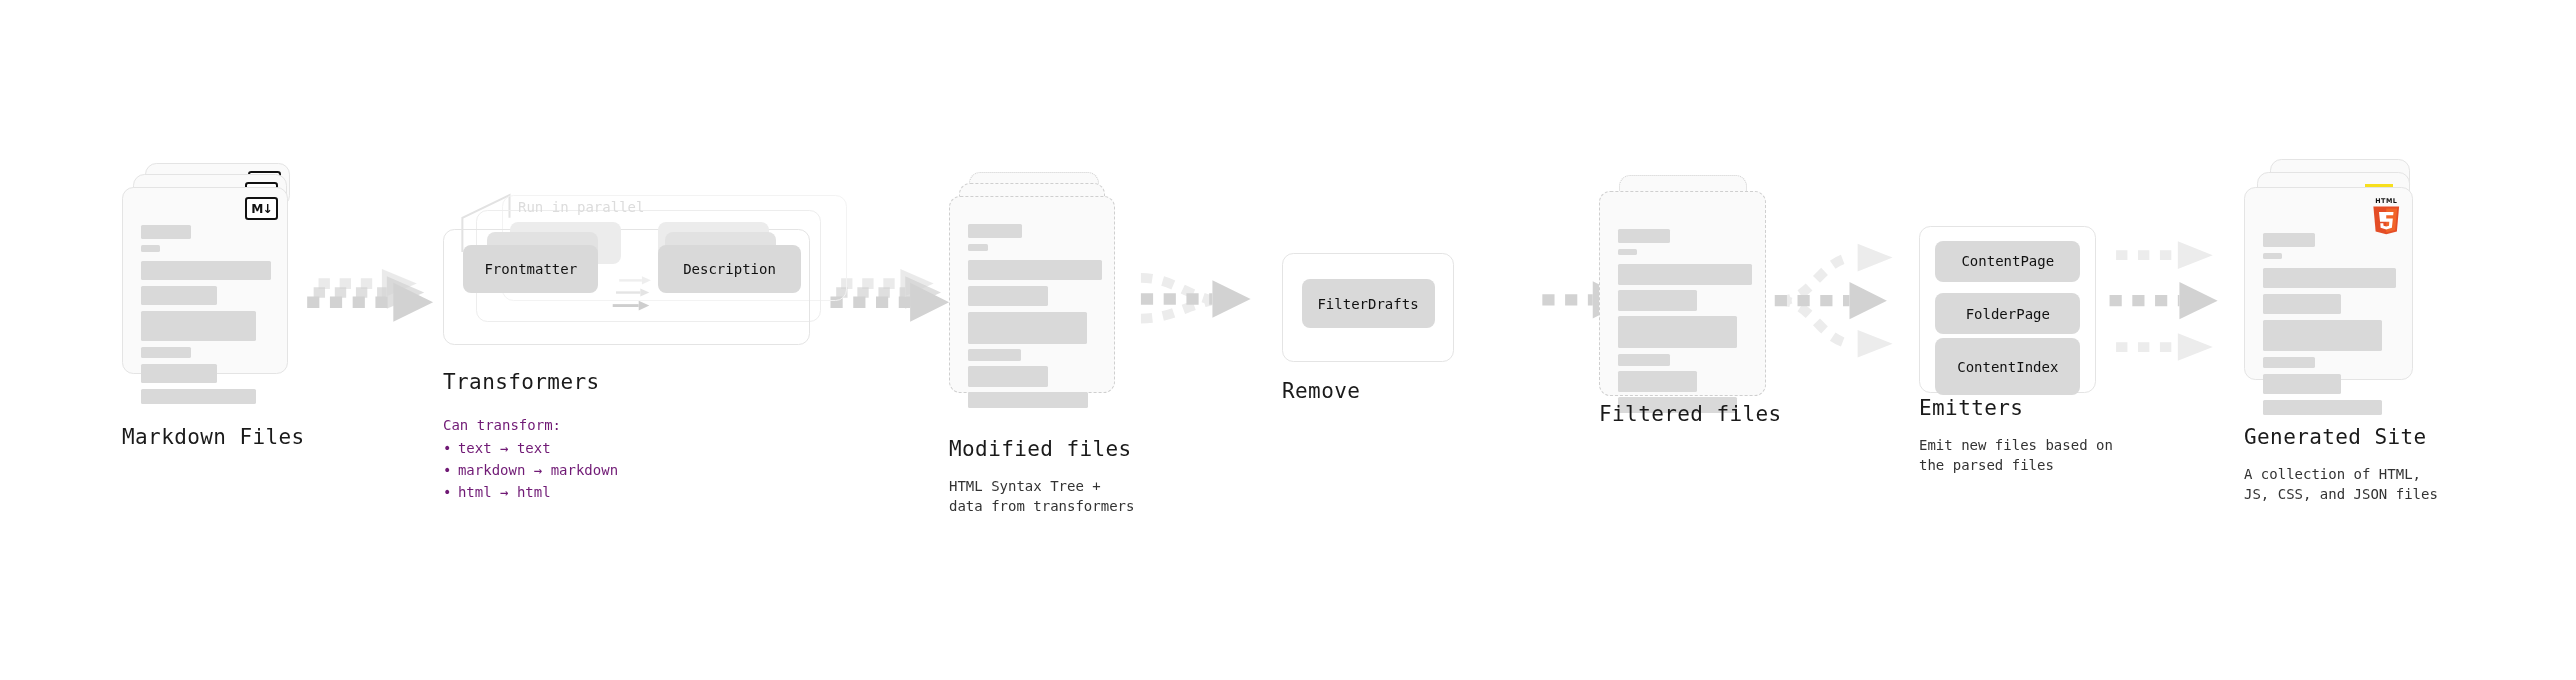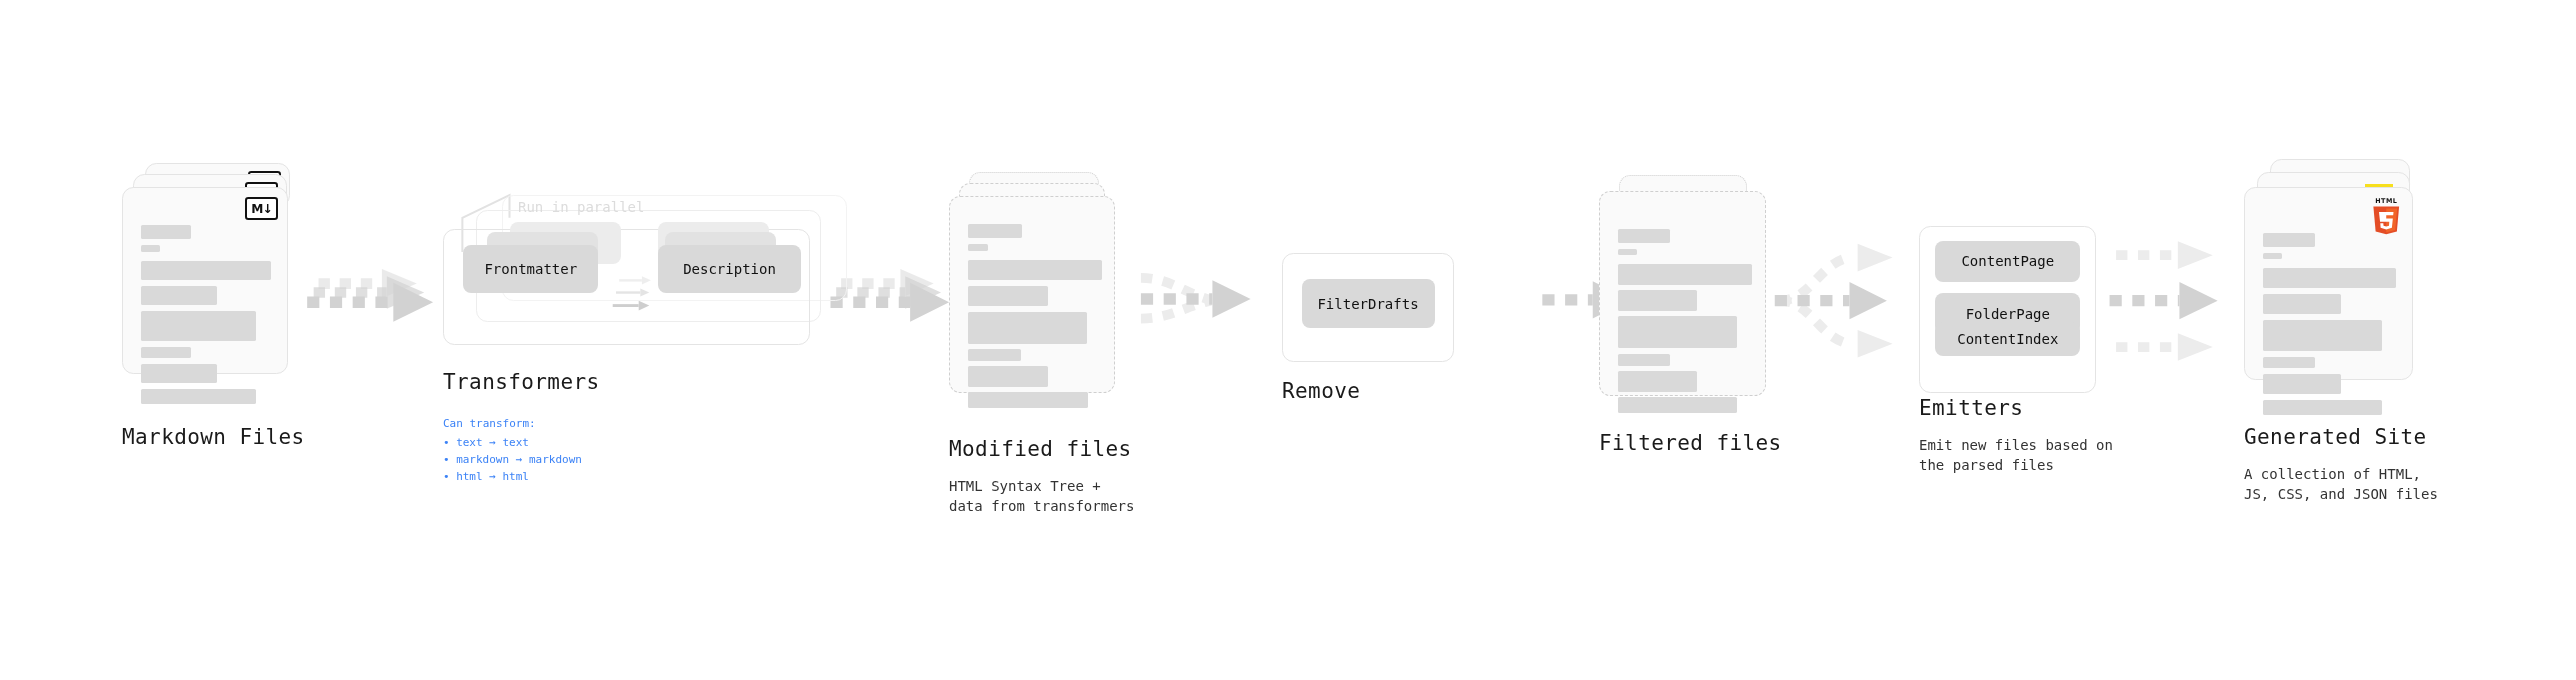--- a/index.html
+++ b/index.html
@@ -70,21 +70,21 @@
     color: #1a1a1a;
     white-space: nowrap;
     letter-spacing: 0.4px;
   }
   .label-sub {
     font-size: 14px;
     color: #333;
     line-height: 1.45;
     white-space: pre-line;
   }
-  .label-list { font-size: 11px; color: #3b82f6; line-height: 1.55; }
+  .label-list { font-size: 14px; color: #701a75; line-height: 1.55; }
   .label-list .li { white-space: nowrap; }
   .label-list .li:before { content: "\2022"; margin-right: 6.5px; }
   .label-list .lead { margin-bottom: 1.6px; }
 
   
   .groupbox {
     position: absolute;
     box-sizing: border-box;
     border: 1.6px solid #e4e4e4;
     border-radius: 11.4px;
@@ -313,33 +313,33 @@
         <div class="bar" style="width:134px; height:20.3px;"></div>
         <div class="bar" style="width:79px; height:20.3px;"></div>
         <div class="bar" style="width:119px; height:32px;"></div>
         <div class="bar" style="width:52px; height:11.4px;"></div>
         <div class="bar" style="width:79px; height:20.3px;"></div>
         <div class="bar" style="width:119px; height:15.4px;"></div>
       </div>
     </div>
   </div>
 
-  <div class="node" style="left:1599px; top:431px;">
+  <div class="node" style="left:1599px; top:402px;">
     <div class="label-title">Filtered files</div>
   </div>
 
   <div class="node" style="left:1919px; top:226px;">
     <div class="groupbox" style="left:0px; top:0px; width:177px; height:167px;"></div>
     <div class="chip" style="left:16.3px; top:14.6px; width:145px; height:41px;">
       <span>ContentPage</span>
     </div>
     <div class="chip" style="left:16.3px; top:67px; width:145px; height:41px;">
       <span>FolderPage</span>
     </div>
-    <div class="chip" style="left:16.3px; top:96px; width:145px; height:34px;">
+    <div class="chip" style="left:16.3px; top:112px; width:145px; height:57px;">
       <span>ContentIndex</span>
     </div>
   </div>
 
   <div class="node" style="left:1919px; top:396px;">
     <div class="label-title">Emitters</div>
     <div class="label-sub" style="margin-top:14.6px;">Emit new files based on
 the parsed files</div>
   </div>
 

